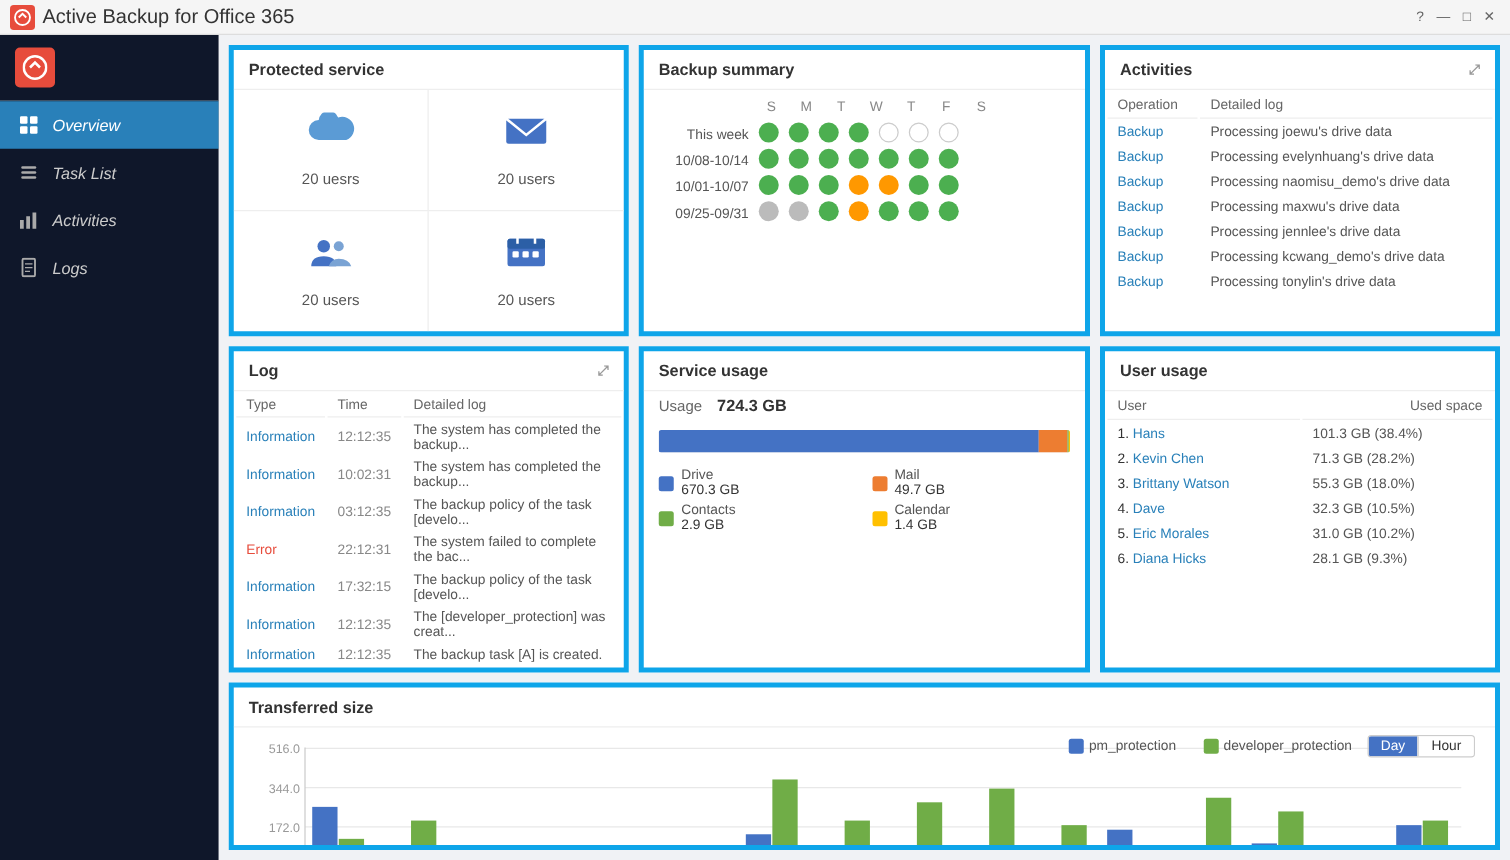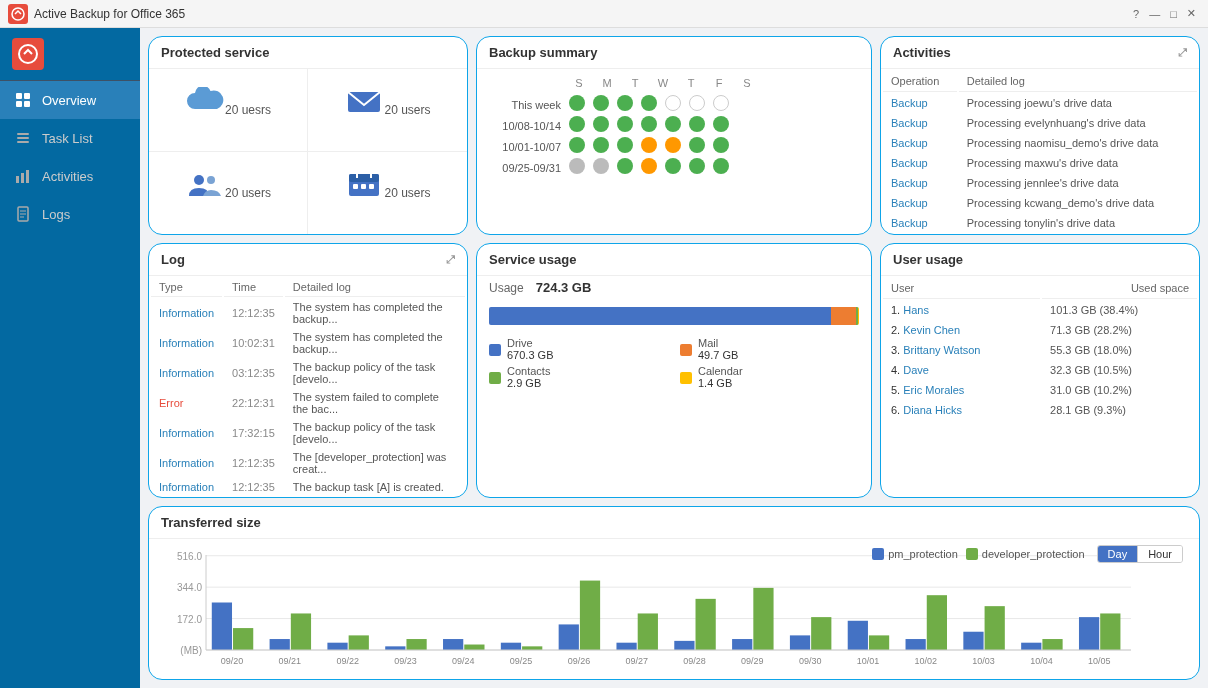--- a/index.html
+++ b/index.html
@@ -1,48 +1,48 @@
 <!DOCTYPE html>
 <html><head>
   <meta charset="utf-8">
   <style>
     * { box-sizing: border-box; margin: 0; padding: 0; }
     body { font-family: -apple-system, BlinkMacSystemFont, 'Segoe UI', sans-serif; font-size: 12px; background: #f0f0f0; color: #333; width: 1208px; height: 688px; overflow: hidden; }
     
     
     .titlebar { background: #f5f5f5; border-bottom: 1px solid #ddd; display: flex; align-items: center; justify-content: space-between; height: 28px; padding: 0 8px; }
     .titlebar-left { display: flex; align-items: center; gap: 6px; }
-    .titlebar-title { font-size: 12px; color: #333; font-weight: 500; }
+    .titlebar-title { font-size: 16px; color: #333; font-weight: 500; }
     
     
     .main-container { display: flex; height: calc(688px - 28px); }
     
     
-    .sidebar { width: 140px; background: #0369a1; flex-shrink: 0; }
+    .sidebar { width: 175px; background: #0f172a; flex-shrink: 0; font-style: italic; }
     .sidebar-logo { padding: 10px 12px; display: flex; align-items: center; gap: 8px; border-bottom: 1px solid #3d5166; }
     .sidebar-item { display: flex; align-items: center; gap: 10px; padding: 10px 14px; color: #ccc; cursor: pointer; transition: background 0.2s; }
     .sidebar-item.active { background: #2980b9; color: white; }
     .sidebar-item-icon { width: 18px; height: 18px; display: flex; align-items: center; justify-content: center; font-size: 14px; flex-shrink: 0; }
     .sidebar-item-label { font-size: 13px; }
     
     
     .content { flex: 1; overflow-y: auto; background: #f0f2f5; padding: 8px; display: flex; flex-direction: column; gap: 8px; }
     
     
     .top-row { display: flex; gap: 8px; }
     
     
-    .card { background: white; border: 1px solid #0ea5e9; border-radius: 14px; overflow: hidden; }
+    .card { background: white; border: 4px solid #0ea5e9; border-radius: 0; overflow: hidden; }
     .card-header { padding: 8px 12px; font-size: 13px; font-weight: 600; color: #333; border-bottom: 1px solid #eee; display: flex; align-items: center; justify-content: space-between; }
     .card-header-expand { color: #999; font-size: 11px; cursor: pointer; }
     
     
     .protected-service { width: 320px; flex-shrink: 0; }
     .protected-grid { display: grid; grid-template-columns: 1fr 1fr; gap: 0; }
-    .protected-item { display: flex; flex-direction: row; align-items: center; justify-content: center; padding: 18px 12px; border-right: 1px solid #eee; border-bottom: 1px solid #eee; }
+    .protected-item { display: flex; flex-direction: column; align-items: center; justify-content: center; padding: 18px 12px; border-right: 1px solid #eee; border-bottom: 1px solid #eee; }
     .protected-item:nth-child(even) { border-right: none; }
     .protected-item:nth-child(3), .protected-item:nth-child(4) { border-bottom: none; }
     .protected-icon { font-size: 32px; margin-bottom: 8px; }
     .protected-count { font-size: 12px; color: #555; }
     .cloud-icon { color: #5b9bd5; }
     .mail-icon { color: #4472c4; }
     .people-icon { color: #4472c4; }
     .cal-icon { color: #4472c4; }
     
     
@@ -496,21 +496,21 @@
         </table>
       </div>
     </div>
 
     <div class="card transferred-card">
       <div class="card-header">
         <span>Transferred size</span>
       </div>
       <div class="chart-container" style="position:relative; padding: 6px 12px 4px;">
         <div style="position:absolute; top:6px; right:16px; display:flex; align-items:center; gap:12px; z-index:2;">
-          <div style="display:flex; gap:8px;justify-content:flex-end;">
+          <div style="display:flex; gap:22px;justify-content:flex-end;">
             <div style="display:flex;align-items:center;gap:4px;">
               <div style="width:12px;height:12px;background:#4472c4;border-radius:2px;"></div>
               <span style="font-size:11px;color:#555;">pm_protection</span>
             </div>
             <div style="display:flex;align-items:center;gap:4px;">
               <div style="width:12px;height:12px;background:#70ad47;border-radius:2px;"></div>
               <span style="font-size:11px;color:#555;">developer_protection</span>
             </div>
           </div>
           <div style="display:flex;border:1px solid #ccc;border-radius:3px;overflow:hidden;">

